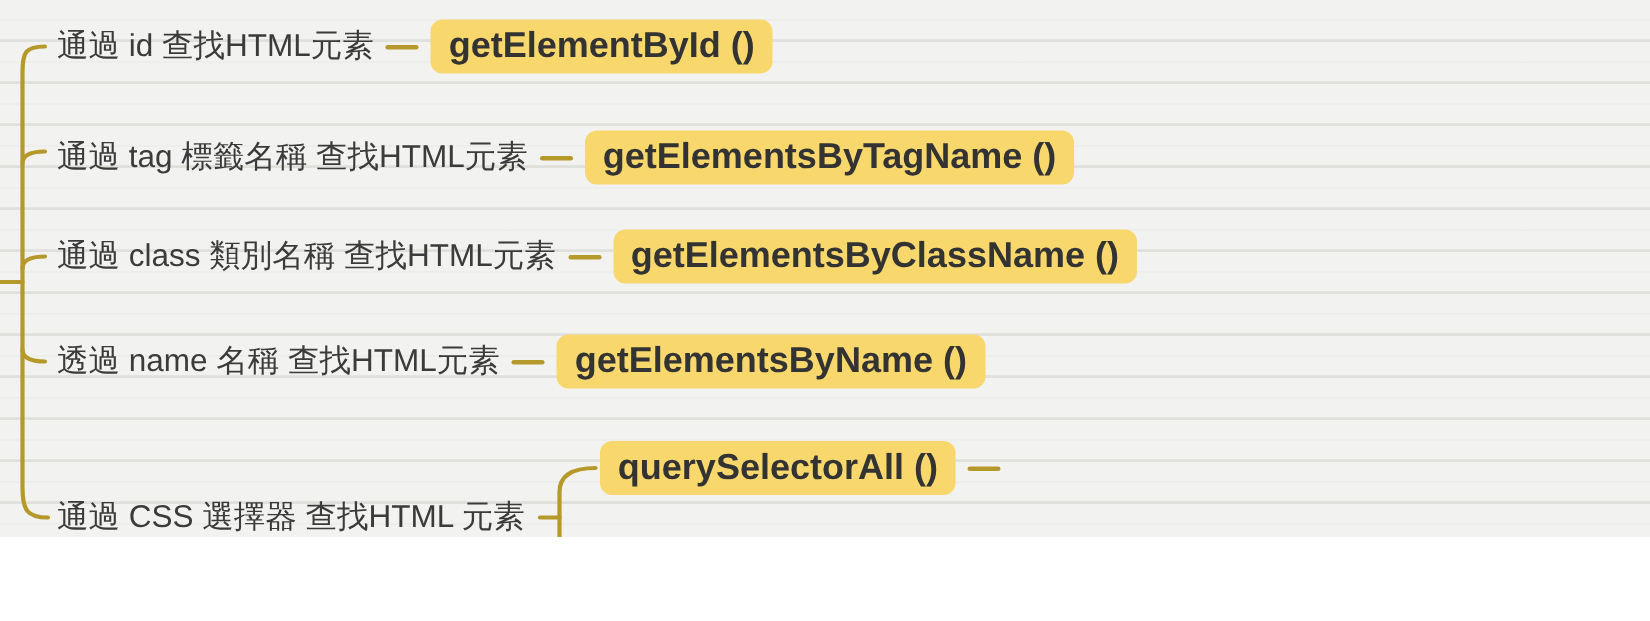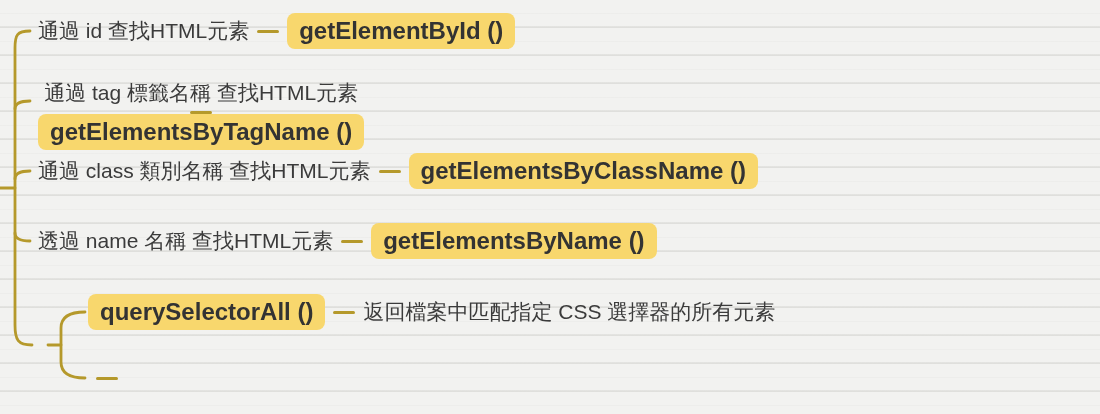--- a/index.html
+++ b/index.html
@@ -1,18 +1,18 @@
 <!DOCTYPE html>
 <html><head>
 <meta charset="utf-8">
 <style>
   html,body{margin:0;padding:0;}
   .canvas{
     position:relative;
-    width:1100px;height:414px;
+    width:1100px;height:358px;
     overflow:hidden;
     font-family:"Liberation Sans","DejaVu Sans",sans-serif;
     background-color:#f2f2f0;
     background-image:
       repeating-linear-gradient(to bottom,
         rgba(0,0,0,0) 0px, rgba(0,0,0,0) 26px,
         rgba(150,150,142,0.16) 26px, rgba(150,150,142,0.16) 28px),
       repeating-linear-gradient(to bottom,
         rgba(0,0,0,0) 0px, rgba(0,0,0,0) 13px,
         rgba(150,150,142,0.05) 13px, rgba(150,150,142,0.05) 14px);
@@ -56,52 +56,52 @@
       <path d="M15,233 Q15,241 30,241"></path>
     </g>
   </svg>
 
   <div class="row" style="top:13px;">
     <span class="label">通過 id 查找HTML元素</span>
     <span class="dash"></span>
     <span class="ybox">getElementById ()</span>
   </div>
 
-  <div class="row" style="top:75px;flex-direction:column;">
+  <div class="row" style="top:87px;">
     <span class="label">通過 tag 標籤名稱 查找HTML元素</span>
     <span class="dash"></span>
     <span class="ybox">getElementsByTagName ()</span>
   </div>
 
   <div class="row" style="top:223px;">
     <span class="label">透過 name 名稱 查找HTML元素</span>
     <span class="dash"></span>
     <span class="ybox">getElementsByName ()</span>
   </div>
 
   <div class="row" style="top:153px;">
     <span class="label">通過 class 類別名稱 查找HTML元素</span>
     <span class="dash"></span>
     <span class="ybox">getElementsByClassName ()</span>
   </div>
 
   <div class="cluster">
+    <span class="label">通過 CSS 選擇器 查找HTML 元素</span>
 
     <svg class="fork" width="46" height="102" viewBox="0 0 46 102">
       <g fill="none" stroke="#b5992b" stroke-width="2.8" stroke-linecap="round">
         <path d="M6,51 H19"></path>
         <path d="M43,18 Q19,18 19,34 L19,68 Q19,84 43,84"></path>
       </g>
     </svg>
 
     <div class="subcol">
       <div class="subrow">
         <span class="ybox">querySelectorAll ()</span>
         <span class="dash"></span>
-        <span class="label">返回檔案中匹配指定 CSS 選擇器的所有元素</span>
       </div>
       <div class="subrow">
         <span class="dash"></span>
       </div>
     </div>
   </div>
 
 </div>
 
 </body></html>

